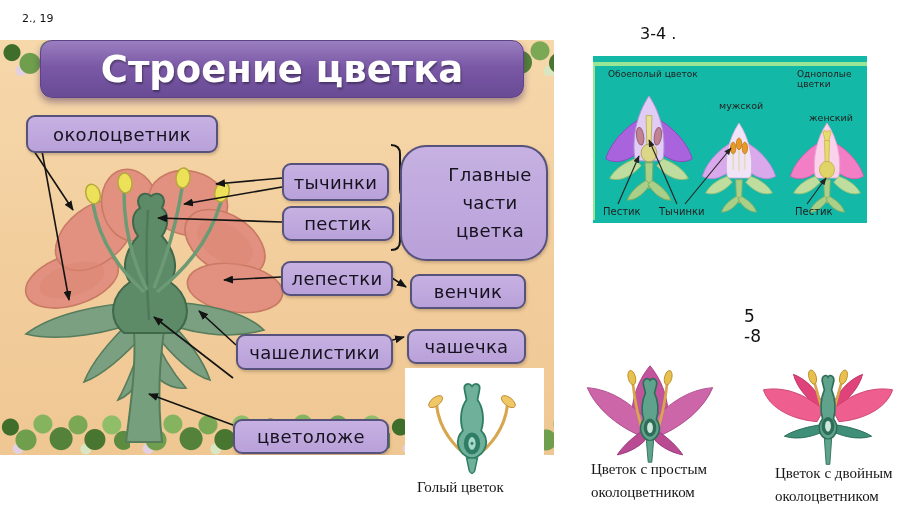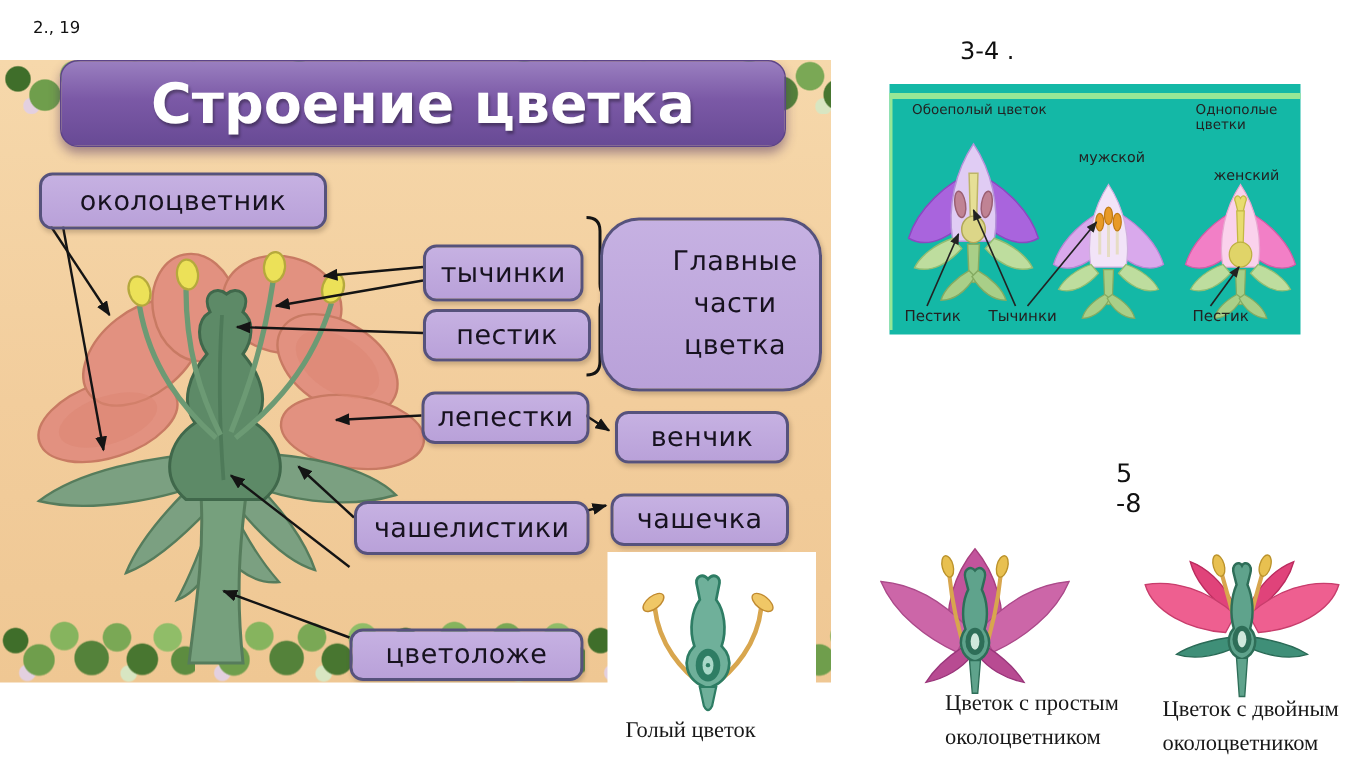--- a/index.html
+++ b/index.html
@@ -255,21 +255,21 @@
       </g>
       <ellipse cx="55" cy="15" rx="4" ry="8" transform="rotate(-14 55 15)" fill="#e8c050" stroke="#bb922a"></ellipse>
       <ellipse cx="95" cy="15" rx="4" ry="8" transform="rotate(14 95 15)" fill="#e8c050" stroke="#bb922a"></ellipse>
       <path d="M68,24 C66,17 72,14 75,18 C78,14 84,17 82,24 L80,32
                C84,40 85,52 82,61 C88,69 86,81 75,85 C64,81 62,69 68,61
                C65,52 66,40 70,32 Z" fill="#5fa38c" stroke="#2e6e58" stroke-width="1.8"></path>
       <ellipse cx="75" cy="70" rx="7" ry="10" fill="#2e6e58"></ellipse>
       <ellipse cx="75" cy="70" rx="3.2" ry="6" fill="#cfe8dc"></ellipse>
       <path d="M71,84 L79,84 L77,108 L73,108 Z" fill="#5fa38c" stroke="#2e6e58"></path>
     </svg>
-    <div class="caption" style="left:26px;top:98px;width:142px;margin-left:39px;">Цветок с простым околоцветником</div>
+    <div class="caption" style="left:26px;top:98px;width:142px;">Цветок с простым околоцветником</div>
   </div>
 
   <div class="fig" style="left:745px;top:362px;width:165px;height:150px;">
     <svg style="position:absolute;left:8px;top:6px;" width="150" height="100" viewBox="0 0 150 110">
       <path d="M68,36 C60,22 50,12 37,7 C41,22 52,34 66,44 Z" fill="#e0437a" stroke="#bb2c5f"></path>
       <path d="M82,36 C90,22 100,12 113,7 C109,22 98,34 84,44 Z" fill="#e0437a" stroke="#bb2c5f"></path>
       <path d="M70,46 C50,28 25,20 4,24 C10,44 36,57 63,59 Z" fill="#ee5f90" stroke="#c83d6c"></path>
       <path d="M80,46 C100,28 125,20 146,24 C140,44 114,57 87,59 Z" fill="#ee5f90" stroke="#c83d6c"></path>
       <g fill="none" stroke="#d8a64e" stroke-width="3">
         <path d="M71,56 C67,40 63,26 59,12"></path>

